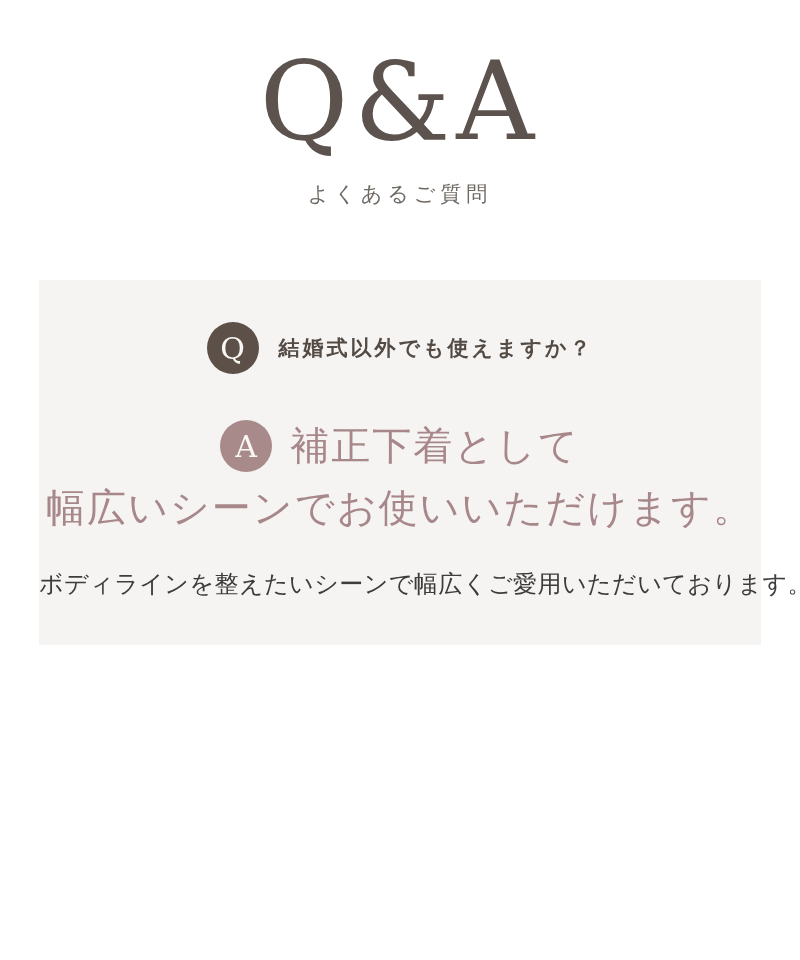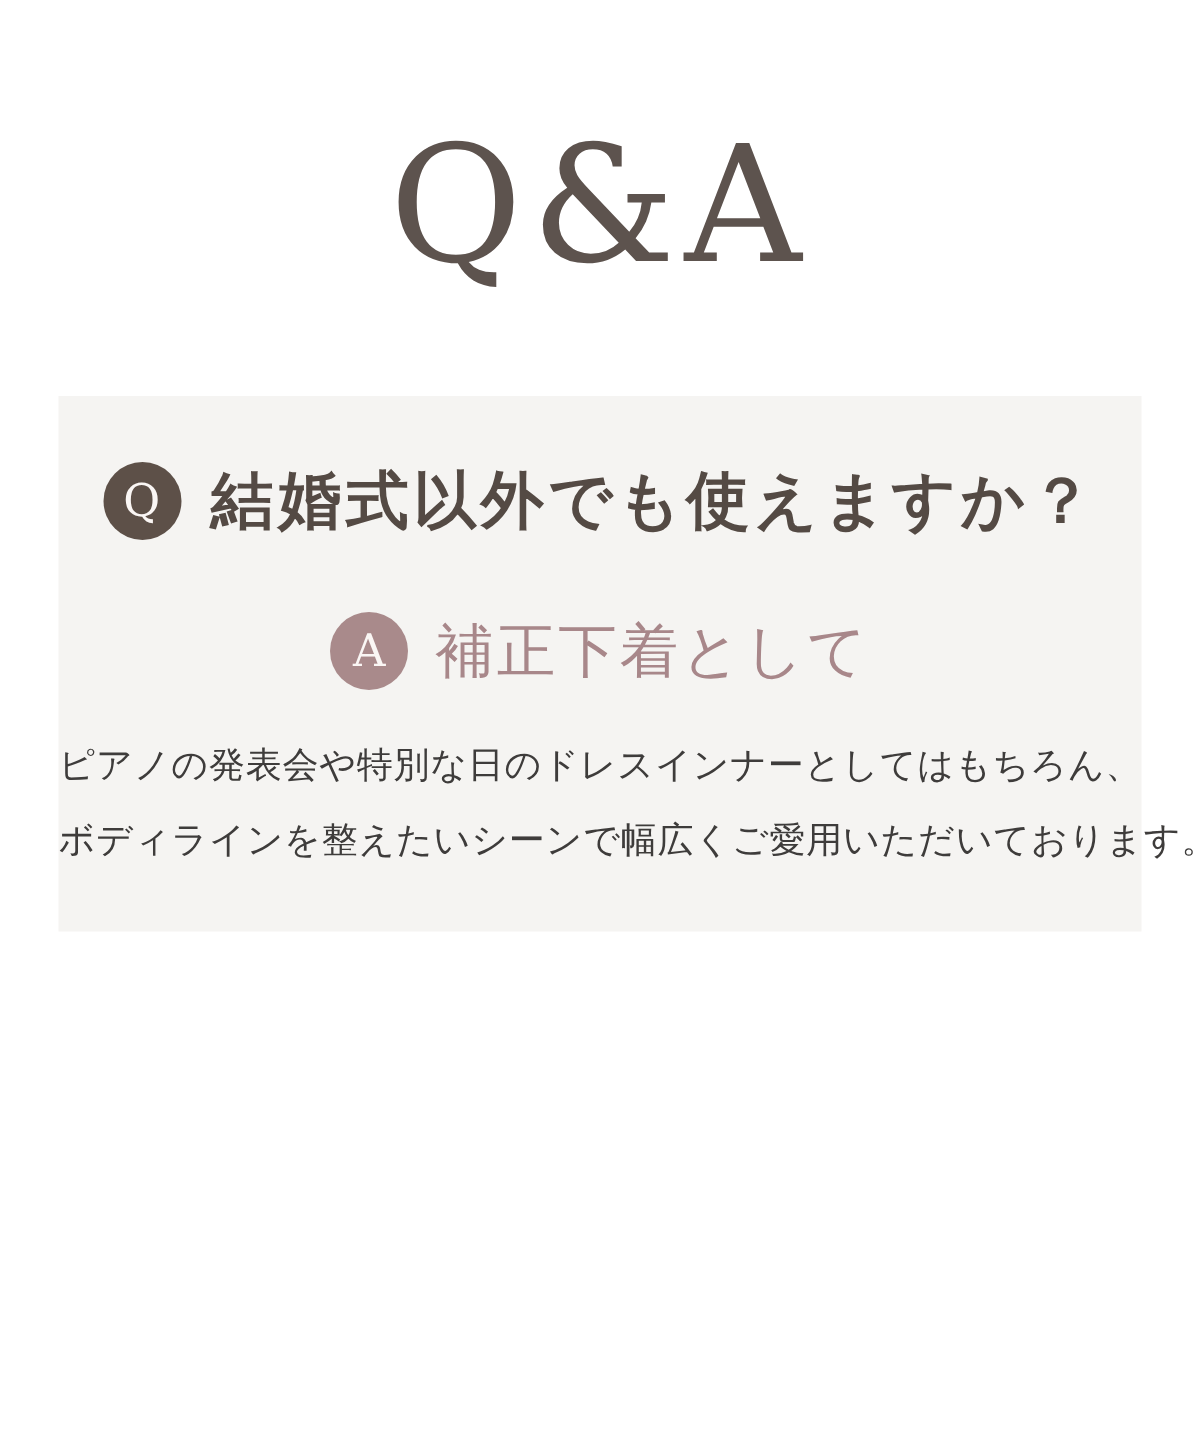--- a/index.html
+++ b/index.html
@@ -9,21 +9,21 @@
   }
   body {
     width: 800px;
     height: 960px;
     overflow: hidden;
     font-family: "DejaVu Serif", serif;
   }
   
   .header {
     text-align: center;
-    padding-top: 84px;
+    padding-top: 48px;
   }
   .qa-title {
     font-family: "DejaVu Serif", "Liberation Serif", serif;
     font-size: 108px;
     line-height: 1;
     font-weight: 400;
     letter-spacing: 6px;
     color: #5d534e;
   }
   .qa-subtitle {
@@ -56,21 +56,21 @@
     font-family: "DejaVu Serif", "Liberation Serif", serif;
     font-size: 30px;
     color: #faf6f4;
     flex: 0 0 auto;
   }
   .q-badge { background: #5d5048; }
   .a-badge { background: #a98a8b; }
   .question-row { gap: 20px; }
   .question-text {
     font-family: "DejaVu Serif", "Liberation Serif", serif;
-    font-size: 42px;
+    font-size: 21px;
     font-weight: 600;
     letter-spacing: 3px;
     color: #544a44;
   }
   .answer-row {
     margin-top: 45px;
     gap: 18px;
   }
   .answer-headline {
     font-family: "DejaVu Serif", "Liberation Serif", serif;
@@ -94,33 +94,34 @@
   .answer-body span {
     display: block;
     white-space: nowrap;
   }
 </style>
 </head>
 <body>
 
 <header class="header">
   <div class="qa-title">Q&amp;A</div>
+  <div class="qa-subtitle">よくあるご質問</div>
 </header>
 
 <section class="qa-card">
 
   <div class="row-center question-row">
     <div class="badge q-badge">Q</div>
     <div class="question-text">結婚式以外でも使えますか？</div>
   </div>
 
   <div class="row-center answer-row">
     <div class="badge a-badge">A</div>
     <div class="answer-headline">補正下着として</div>
   </div>
 
+  <div class="answer-headline answer-headline-line2">幅広いシーンでお使いいただけます。</div>
 
   <div class="answer-body">
-    <span>ピアノの発表会や特別な日のドレスインナーとしてはもちろん、</span>
     <span>ボディラインを整えたいシーンで幅広くご愛用いただいております。</span>
   </div>
 
 </section>
 
 </body></html>

